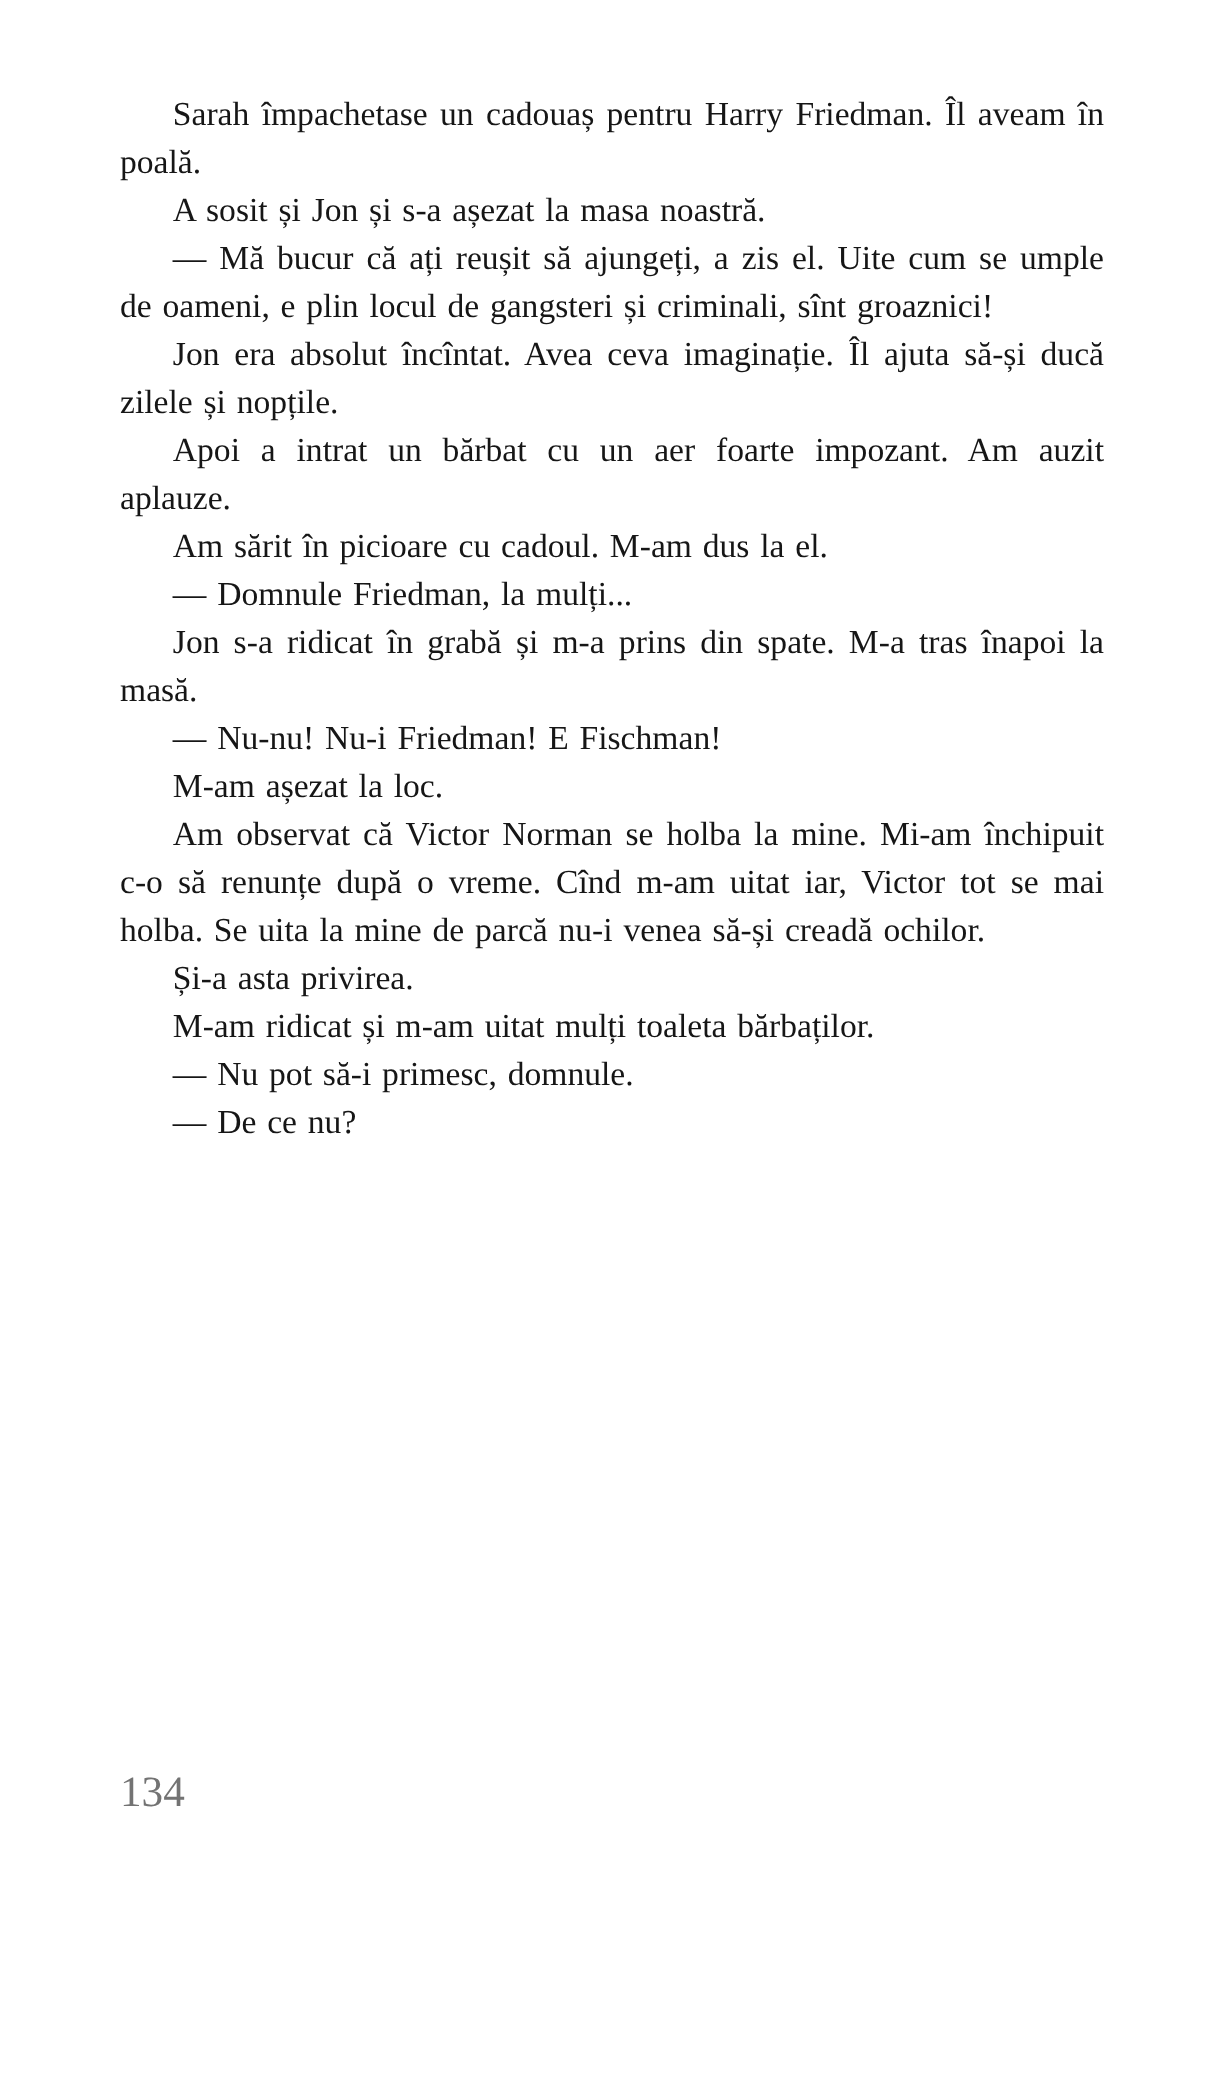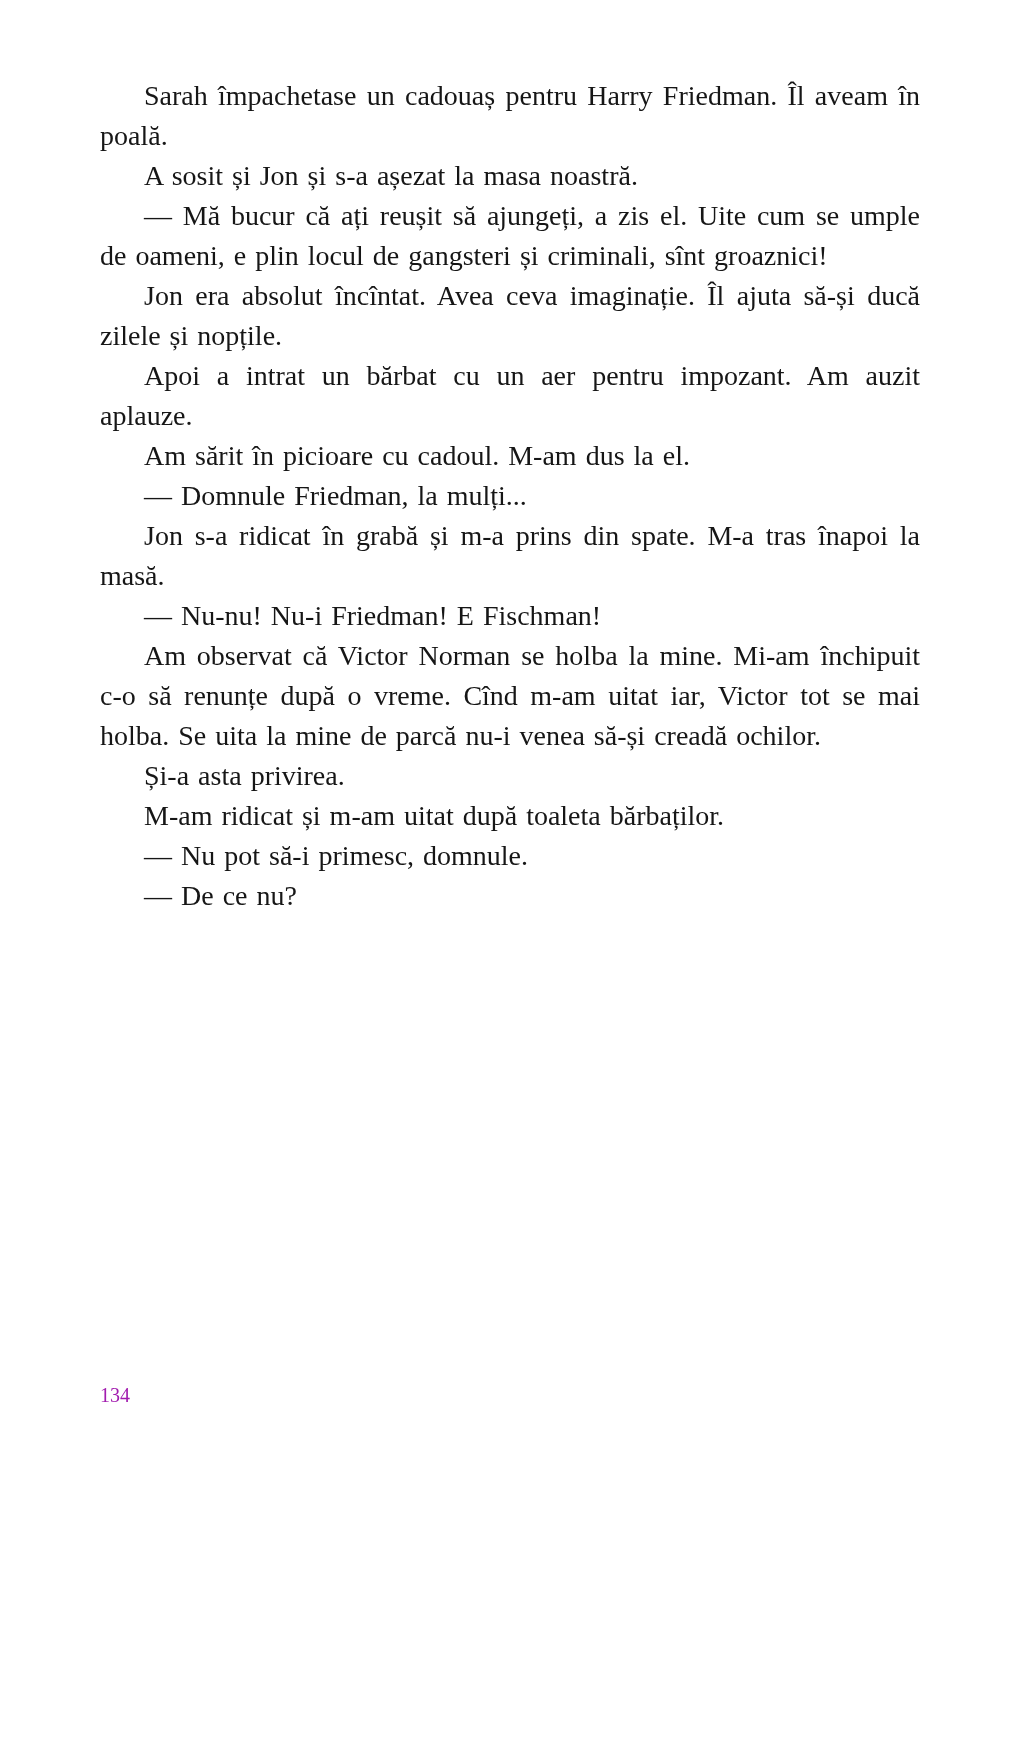--- a/index.html
+++ b/index.html
@@ -27,39 +27,40 @@
     font-size: 28px;
     line-height: 40px;
     text-align: justify;
     text-indent: 44px;
     word-spacing: 2px;
     color: #161616;
   }
   .page-number {
     position: absolute;
     left: 100px;
-    top: 1384px;
-    font-size: 20px;
-    color: #a21caf;
+    top: 1472px;
+    font-size: 36px;
+    color: #737373;
   }
 </style>
 </head>
 <body>
 
 <div class="page">
   <div class="text-block">
     <p>Sarah împachetase un cadouaș pentru Harry Friedman. Îl aveam în poală.</p>
     <p>A sosit și Jon și s-a așezat la masa noastră.</p>
     <p>— Mă bucur că ați reușit să ajungeți, a zis el. Uite cum se umple de oameni, e plin locul de gangsteri și criminali, sînt groaznici!</p>
     <p>Jon era absolut încîntat. Avea ceva imaginație. Îl ajuta să-și ducă zilele și nopțile.</p>
-    <p>Apoi a intrat un bărbat cu un aer pentru impozant. Am auzit aplauze.</p>
+    <p>Apoi a intrat un bărbat cu un aer foarte impozant. Am auzit aplauze.</p>
     <p>Am sărit în picioare cu cadoul. M-am dus la el.</p>
     <p>— Domnule Friedman, la mulți...</p>
     <p>Jon s-a ridicat în grabă și m-a prins din spate. M-a tras înapoi la masă.</p>
     <p>— Nu-nu! Nu-i Friedman! E Fischman!</p>
+    <p>M-am așezat la loc.</p>
     <p>Am observat că Victor Norman se holba la mine. Mi-am închipuit c-o să renunțe după o vreme. Cînd m-am uitat iar, Victor tot se mai holba. Se uita la mine de parcă nu-i venea să-și creadă ochilor.</p>
     <p>Și-a asta privirea.</p>
-    <p>M-am ridicat și m-am uitat după toaleta bărbaților.</p>
+    <p>M-am ridicat și m-am uitat mulți toaleta bărbaților.</p>
     <p>— Nu pot să-i primesc, domnule.</p>
     <p>— De ce nu?</p>
   </div>
   <div class="page-number">134</div>
 </div>
 
 </body></html>

